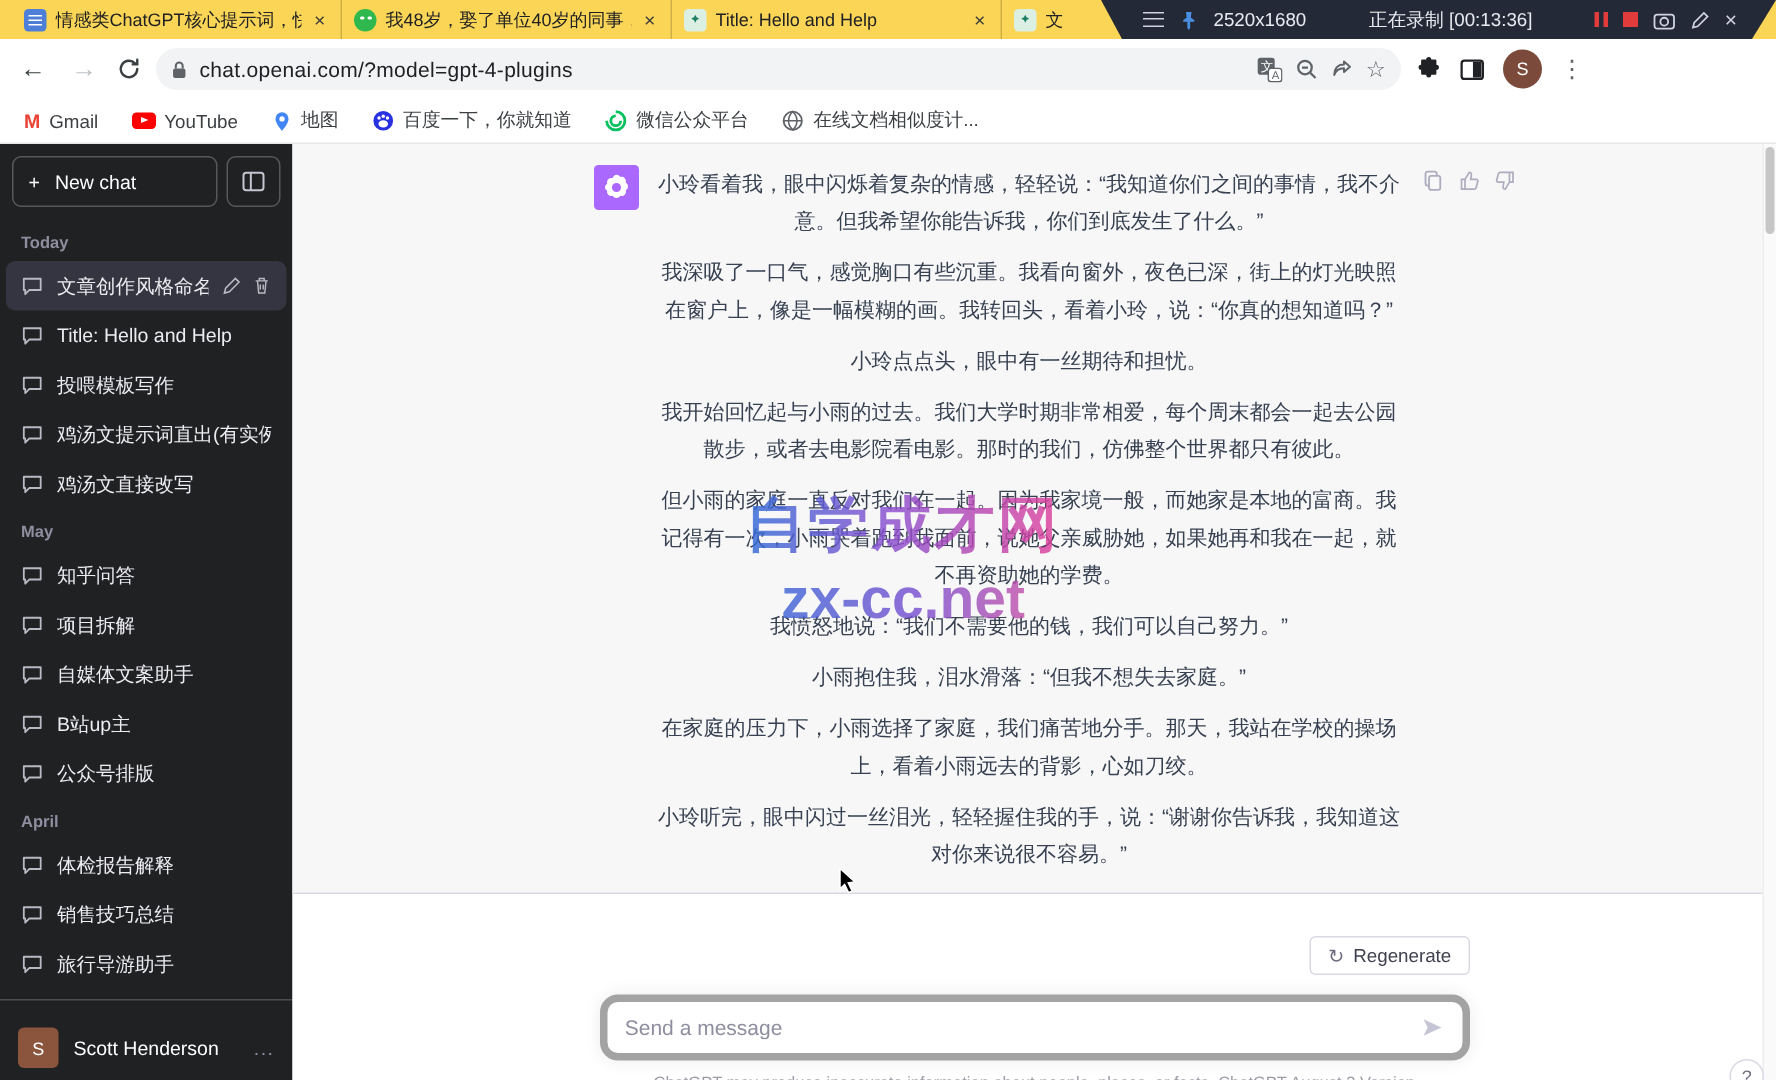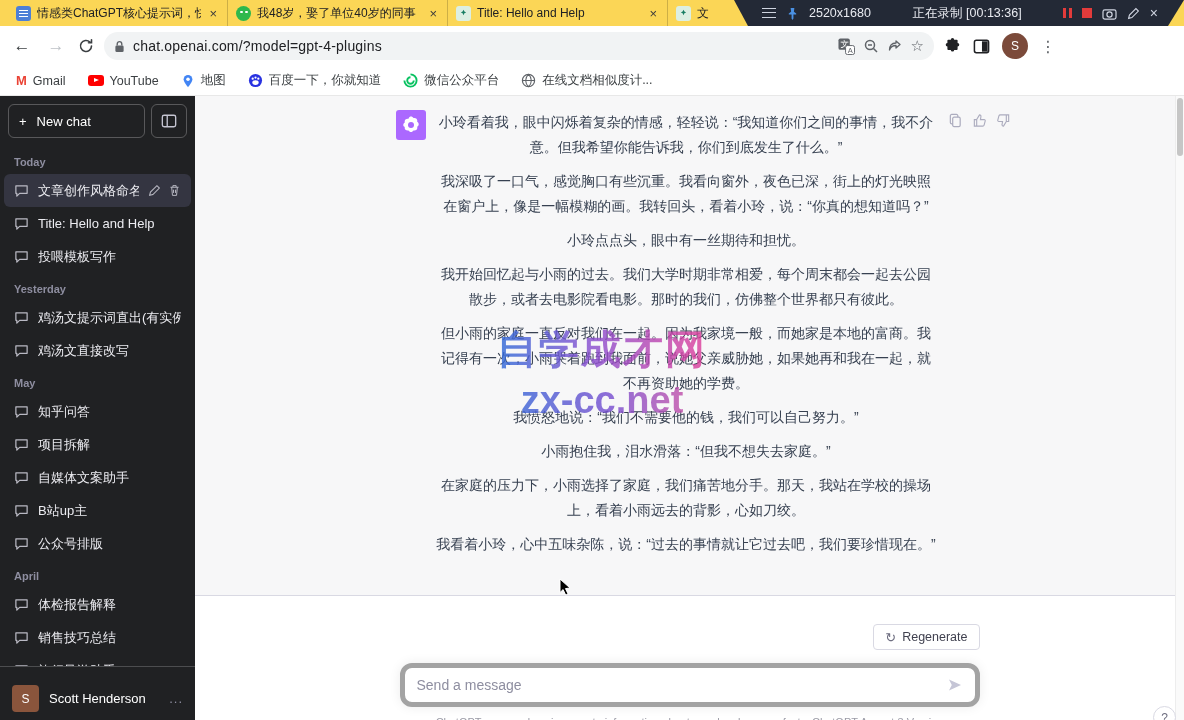--- a/index.html
+++ b/index.html
@@ -284,21 +284,20 @@
           </svg>
         <span class="lbl">Title: Hello and Help</span>
       </div>
       <div class="sb-item">
         <svg width="15" height="15" viewBox="0 0 16 16">
             <path d="M2 3h12v8H6l-3 3v-3H2z" fill="none" stroke="#b9b9c3" stroke-width="1.3" stroke-linejoin="round"></path>
           </svg>
         <span class="lbl">投喂模板写作</span>
       </div>
 
-      <div class="sb-sec">Yesterday</div>
       <div class="sb-item">
         <svg width="15" height="15" viewBox="0 0 16 16">
             <path d="M2 3h12v8H6l-3 3v-3H2z" fill="none" stroke="#b9b9c3" stroke-width="1.3" stroke-linejoin="round"></path>
           </svg>
         <span class="lbl">鸡汤文提示词直出(有实例)</span>
       </div>
       <div class="sb-item">
         <svg width="15" height="15" viewBox="0 0 16 16">
             <path d="M2 3h12v8H6l-3 3v-3H2z" fill="none" stroke="#b9b9c3" stroke-width="1.3" stroke-linejoin="round"></path>
           </svg>
@@ -375,20 +374,21 @@
       </div>
       <div class="msg">
         <p>小玲看着我，眼中闪烁着复杂的情感，轻轻说：“我知道你们之间的事情，我不介意。但我希望你能告诉我，你们到底发生了什么。”</p>
         <p>我深吸了一口气，感觉胸口有些沉重。我看向窗外，夜色已深，街上的灯光映照在窗户上，像是一幅模糊的画。我转回头，看着小玲，说：“你真的想知道吗？”</p>
         <p>小玲点点头，眼中有一丝期待和担忧。</p>
         <p>我开始回忆起与小雨的过去。我们大学时期非常相爱，每个周末都会一起去公园散步，或者去电影院看电影。那时的我们，仿佛整个世界都只有彼此。</p>
         <p>但小雨的家庭一直反对我们在一起。因为我家境一般，而她家是本地的富商。我记得有一次，小雨哭着跑到我面前，说她父亲威胁她，如果她再和我在一起，就不再资助她的学费。</p>
         <p>我愤怒地说：“我们不需要他的钱，我们可以自己努力。”</p>
         <p>小雨抱住我，泪水滑落：“但我不想失去家庭。”</p>
         <p>在家庭的压力下，小雨选择了家庭，我们痛苦地分手。那天，我站在学校的操场上，看着小雨远去的背影，心如刀绞。</p>
+        <p>小玲听完，眼中闪过一丝泪光，轻轻握住我的手，说：“谢谢你告诉我，我知道这对你来说很不容易。”</p>
         <p>我看着小玲，心中五味杂陈，说：“过去的事情就让它过去吧，我们要珍惜现在。”</p>
       </div>
       <div class="msg-actions">
         <svg width="15" height="15" viewBox="0 0 16 16">
             <rect x="5" y="4.5" width="8" height="10" rx="1.5" fill="none" stroke="#acacbe" stroke-width="1.3"></rect>
             <path d="M10.5 4.5V3A1.5 1.5 0 0 0 9 1.5H4A1.5 1.5 0 0 0 2.5 3v7A1.5 1.5 0 0 0 4 11.5h1" fill="none" stroke="#acacbe" stroke-width="1.3"></path>
           </svg>
         <svg width="15" height="15" viewBox="0 0 16 16">
             <path d="M5 7v7H2.5V7H5zm0 0l3-5c1 0 1.8.8 1.5 2L9 7h4c.8 0 1.3.7 1.1 1.4l-1.2 4.5c-.2.6-.7 1.1-1.4 1.1H5" fill="none" stroke="#acacbe" stroke-width="1.2"></path>
           </svg>

